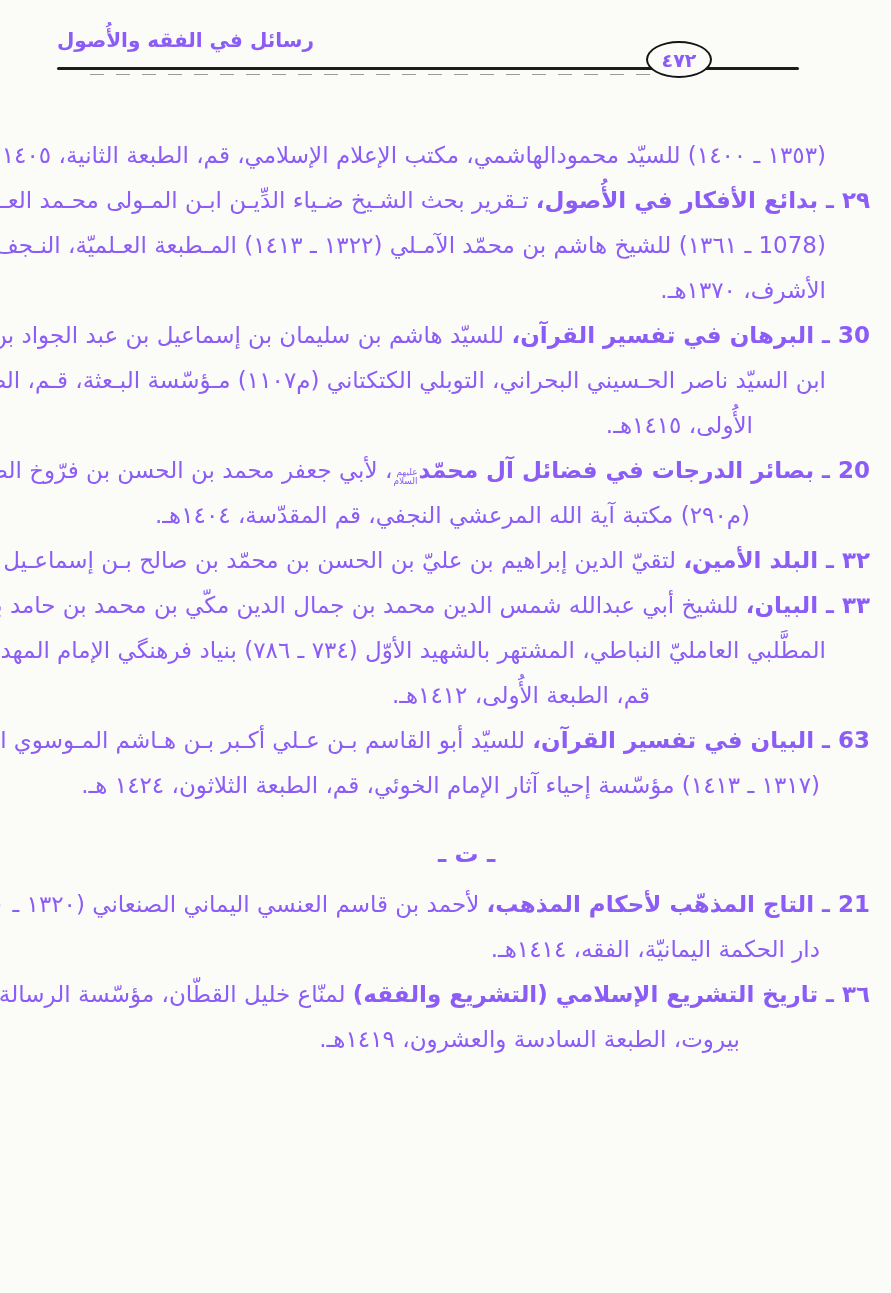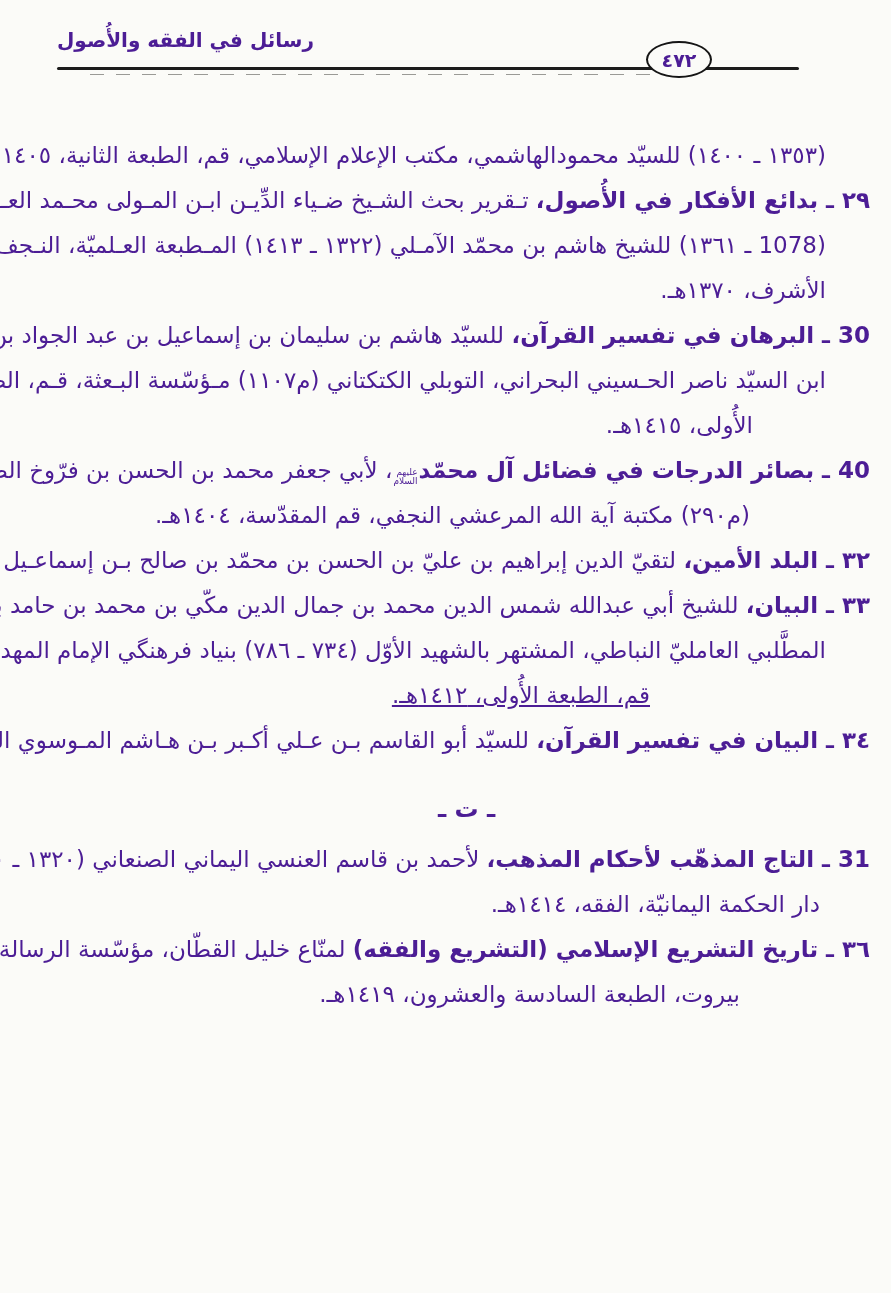--- a/index.html
+++ b/index.html
@@ -6,21 +6,21 @@
     margin: 0;
     padding: 0;
     background: #e8e8e6;
   }
   .page {
     position: relative;
     width: 891px;
     height: 1293px;
     margin: 0 auto;
     background: #fbfbf8;
-    color: #4c1d95;
+    color: #8b5cf6;
     font-family: "DejaVu Sans", sans-serif;
     direction: rtl;
     overflow: hidden;
   }
   .running-title {
     position: absolute;
     left: 57px;
     top: 28px;
     font-size: 20px;
     font-weight: bold;
@@ -113,28 +113,29 @@
   <div class="page-number-badge">٤٧٢</div>
 
   <div class="bibliography">
       <div class="bib-line" style="padding-right: 44px;"><span>(١٣٥٣ ـ ١٤٠٠) للسيّد محمودالهاشمي، مكتب الإعلام الإسلامي، قم، الطبعة الثانية، ١٤٠٥ هـ.</span></div>
       <div class="bib-line just" style="padding-right: 0px;"><span class="bold">٢٩ ـ بدائع الأفكار في الأُصول،</span><span> تـقرير بحث الشـيخ ضـياء الدِّيـن ابـن المـولى محـمد العـراقي</span></div>
       <div class="bib-line just" style="padding-right: 44px;"><span>(1078 ـ ١٣٦١) للشيخ هاشم بن محمّد الآمـلي (١٣٢٢ ـ ١٤١٣) المـطبعة العـلميّة، النـجف</span></div>
       <div class="bib-line" style="padding-right: 44px;"><span>الأشرف، ١٣٧٠هـ.</span></div>
       <div class="bib-line just" style="padding-right: 0px;"><span class="bold">30 ـ البرهان في تفسير القرآن،</span><span> للسيّد هاشم بن سليمان بن إسماعيل بن عبد الجواد بن عليّ بن سليمان</span></div>
       <div class="bib-line just" style="padding-right: 44px;"><span>ابن السيّد ناصر الحـسيني البحراني، التوبلي الكتكتاني (م١١٠٧) مـؤسّسة البـعثة، قـم، الطـبعة</span></div>
       <div class="bib-line" style="padding-right: 117px;"><span>الأُولى، ١٤١٥هـ.</span></div>
-      <div class="bib-line just" style="padding-right: 0px;"><span class="bold">40 ـ بصائر الدرجات في فضائل آل محمّد</span><span class="hon">عليهم
+      <div class="bib-line just" style="padding-right: 0px;"><span class="bold">20 ـ بصائر الدرجات في فضائل آل محمّد</span><span class="hon">عليهم
 السلام</span><span>، لأبي جعفر محمد بن الحسن بن فرّوخ الصفّار</span></div>
       <div class="bib-line" style="padding-right: 120px;"><span>(م٢٩٠) مكتبة آية الله المرعشي النجفي، قم المقدّسة، ١٤٠٤هـ.</span></div>
       <div class="bib-line just" style="padding-right: 0px;"><span class="bold">٣٢ ـ البلد الأمين،</span><span> لتقيّ الدين إبراهيم بن عليّ بن الحسن بن محمّد بن صالح بـن إسماعـيل الحـارثي</span></div>
       <div class="bib-line just" style="padding-right: 0px;"><span class="bold">٣٣ ـ البيان،</span><span> للشيخ أبي عبدالله شمس الدين محمد بن جمال الدين مكّي بن محمد بن حامد بن أحمد</span></div>
       <div class="bib-line just" style="padding-right: 44px;"><span>المطَّلبي العامليّ النباطي، المشتهر بالشهيد الأوّل (٧٣٤ ـ ٧٨٦) بنياد فرهنگي الإمام المهدي</span></div>
-      <div class="bib-line" style="padding-right: 220px; text-decoration: underline;"><span>قم، الطبعة الأُولى، ١٤١٢هـ.</span></div>
-      <div class="bib-line just" style="padding-right: 0px;"><span class="bold">٣٤ ـ البيان في تفسير القرآن،</span><span> للسيّد أبو القاسم بـن عـلي أكـبر بـن هـاشم المـوسوي الخـوئي</span></div>
+      <div class="bib-line" style="padding-right: 220px;"><span>قم، الطبعة الأُولى، ١٤١٢هـ.</span></div>
+      <div class="bib-line just" style="padding-right: 0px;"><span class="bold">63 ـ البيان في تفسير القرآن،</span><span> للسيّد أبو القاسم بـن عـلي أكـبر بـن هـاشم المـوسوي الخـوئي</span></div>
+      <div class="bib-line" style="padding-right: 50px;"><span>(١٣١٧ ـ ١٤١٣) مؤسّسة إحياء آثار الإمام الخوئي، قم، الطبعة الثلاثون، ١٤٢٤ هـ.</span></div>
       <div class="section-divider">ـ ت ـ</div>
-      <div class="bib-line just" style="padding-right: 0px;"><span class="bold">31 ـ التاج المذهّب لأحكام المذهب،</span><span> لأحمد بن قاسم العنسي اليماني الصنعاني (١٣٢٠ ـ ١٣٩٠)</span></div>
+      <div class="bib-line just" style="padding-right: 0px;"><span class="bold">21 ـ التاج المذهّب لأحكام المذهب،</span><span> لأحمد بن قاسم العنسي اليماني الصنعاني (١٣٢٠ ـ ١٣٩٠)</span></div>
       <div class="bib-line" style="padding-right: 50px;"><span>دار الحكمة اليمانيّة، الفقه، ١٤١٤هـ.</span></div>
       <div class="bib-line just" style="padding-right: 0px;"><span class="bold">٣٦ ـ تاريخ التشريع الإسلامي (التشريع والفقه)</span><span> لمنّاع خليل القطّان، مؤسّسة الرسالة، ناشرون،</span></div>
       <div class="bib-line" style="padding-right: 130px;"><span>بيروت، الطبعة السادسة والعشرون، ١٤١٩هـ.</span></div>
     </div>
 
 </div>
 
 </body></html>

